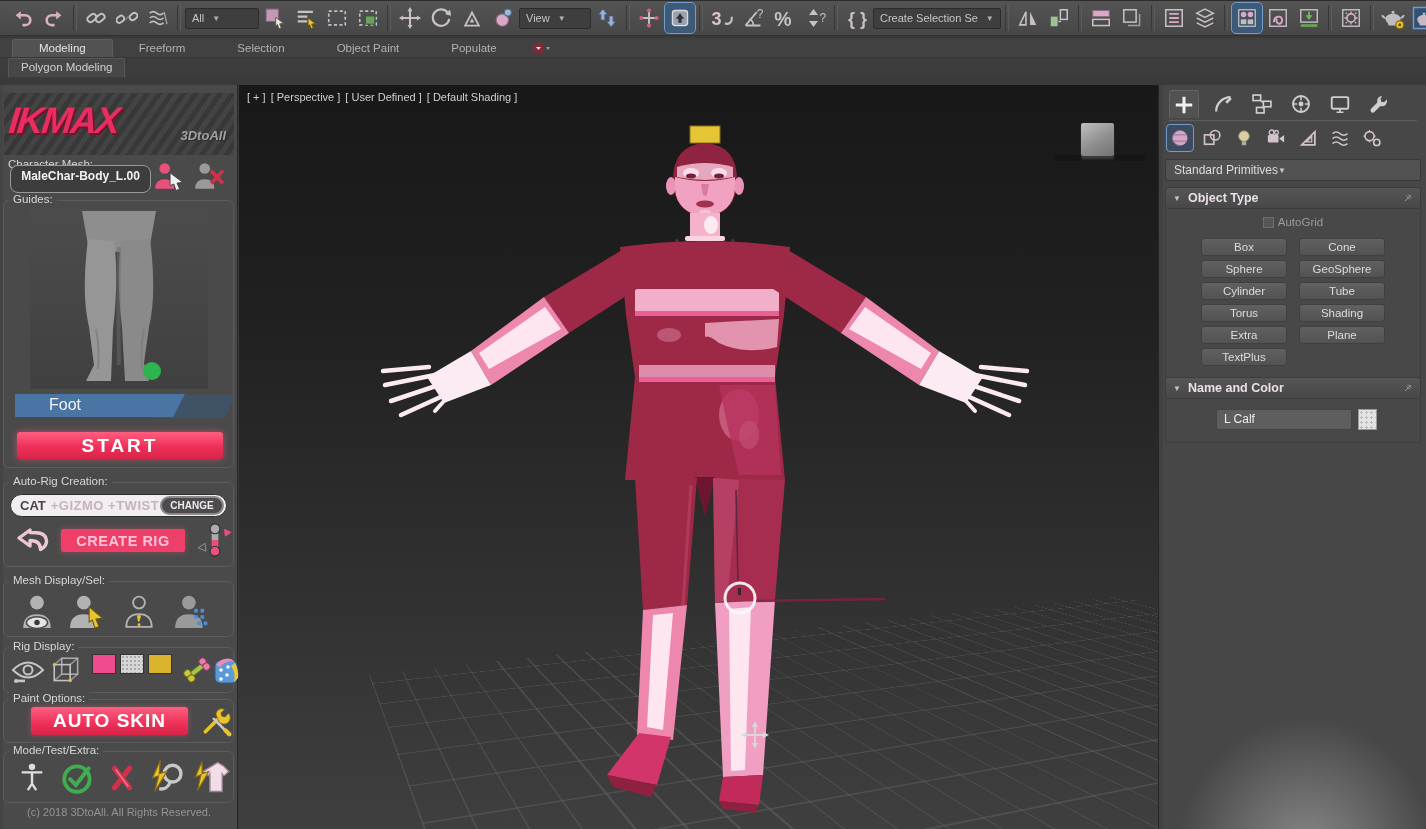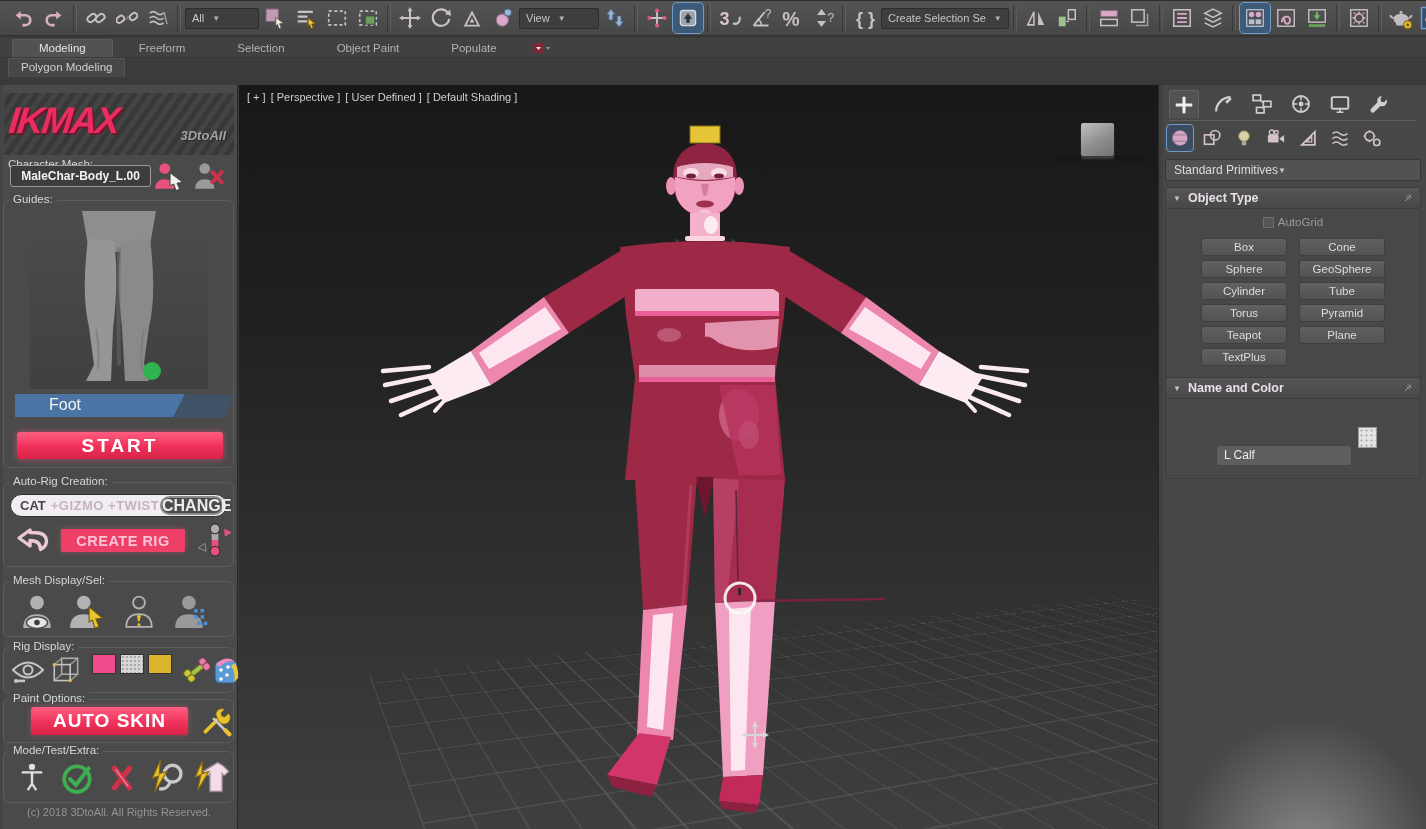--- a/index.html
+++ b/index.html
@@ -33,38 +33,38 @@
   #left-panel { position:absolute; left:0; top:85px; width:238px; height:744px; background:#4a4a4a;
     border-right:1px solid #282828; box-shadow:inset 3px 0 0 #444; }
   #ik-header { position:absolute; left:4px; top:8px; width:230px; height:62px; background:#3c3c3c;
     background-image:repeating-linear-gradient(125deg, rgba(255,255,255,.04) 0 5px, rgba(0,0,0,.07) 5px 10px); }
   #ik-logo { position:absolute; left:5px; top:7px; font-size:37px; font-weight:bold; font-style:italic;
     letter-spacing:-2px; color:#ea2c5e; text-shadow:2px 2px 0 #701530; transform:skewX(-6deg); }
   #ik-brand { position:absolute; right:8px; bottom:12px; font-size:13px; font-weight:bold; font-style:italic; color:#a2a2a2; text-shadow:1px 1px 0 #2a2a2a; }
   .ik-label { position:absolute; font-size:11.5px; color:#d6d6d6; left:8px; }
   .group { position:absolute; left:3px; width:231px; border:1px solid #5c5c5c; border-radius:6px; }
   .group-label { position:absolute; top:-8px; left:5px; background:#4a4a4a; padding:0 4px; font-size:11.5px; color:#d6d6d6; }
-  #mesh-field { position:absolute; left:10px; top:80px; width:141px; height:22px; background:#3d3d3d;
-    border:1px solid #9a9a9a; border-radius:3px; color:#f2f2f2; font-size:12px; font-weight:bold;
+  #mesh-field { position:absolute; left:10px; top:80px; width:141px; height:28px; background:#3d3d3d;
+    border:1px solid #9a9a9a; border-radius:8px; color:#f2f2f2; font-size:12px; font-weight:bold;
     text-align:center; line-height:20px; }
   #guide-thumb { position:absolute; left:26px; top:8px; width:178px; height:180px;
     background:linear-gradient(#4c4c4c,#404040); }
   #foot-tail { position:absolute; left:150px; top:194px; width:76px; height:23px; background:#3d556f; opacity:.75; transform:skewX(-25deg); }
   #foot-bar { position:absolute; left:11px; top:193px; width:170px; height:23px; background:#4a74a4;
     clip-path:polygon(0 0,100% 0,calc(100% - 12px) 100%,0 100%);
     color:#f4f4f4; font-size:16px; padding-left:34px; line-height:22px; }
   #start-btn { position:absolute; left:13px; top:231px; width:206px; height:27px; border:none; border-radius:3px;
     background:linear-gradient(180deg,#ff5e80,#ee3059 55%,#d82448); box-shadow:0 0 7px rgba(255,90,130,.55);
     color:#fff; font-size:19px; font-weight:bold; letter-spacing:3px; font-family:inherit; }
   #preset-pill { position:absolute; left:6px; top:11px; width:217px; height:23px; background:#f1edf0;
     border-radius:12px; border:1px solid #2e2e2e; display:flex; align-items:center; padding-left:9px; gap:5px; }
   #preset-pill .p1 { font-size:13px; font-weight:bold; color:#49434a; }
   #preset-pill .p2 { font-size:13px; font-weight:bold; color:#c7b2c2; letter-spacing:.5px; }
   #change-btn { position:absolute; right:2px; top:1px; width:64px; height:19px; background:#4e4a4e;
-    border:2px solid #8b8b8b; border-radius:10px; color:#ececec; font-size:16px; font-weight:bold;
+    border:2px solid #8b8b8b; border-radius:10px; color:#ececec; font-size:10px; font-weight:bold;
     font-family:inherit; line-height:14px; }
   #create-rig-btn { position:absolute; left:57px; top:46px; width:124px; height:23px; background:#ee3f69;
     border:none; border-radius:2px; color:#ffc2d6; font-size:14.5px; font-weight:bold; letter-spacing:.5px;
     font-family:inherit; box-shadow:0 0 6px rgba(255,90,130,.4); }
   #auto-skin-btn { position:absolute; left:27px; top:7px; width:157px; height:28px; border:none; border-radius:3px;
     background:linear-gradient(180deg,#ff5e80,#ee3059 60%,#d82448); color:#fff; font-size:19px; font-weight:bold;
     letter-spacing:1px; font-family:inherit; box-shadow:0 0 6px rgba(255,90,130,.4); }
   .swatch { position:absolute; top:6px; width:24px; height:20px; border:1px solid #333; }
   #ik-footer { position:absolute; left:0; top:721px; width:238px; text-align:center; font-size:11px; color:#949494; }
 
@@ -99,21 +99,21 @@
   .ro-arrow { font-size:8px; color:#cdbecd; }
   .ro-body { border:1px solid #3e3e3e; border-top:none; border-radius:0 0 3px 3px; background:#484848; }
   #autogrid-row { display:flex; align-items:center; justify-content:center; gap:4px; padding:7px 0 2px; }
   #autogrid-box { width:11px; height:11px; background:#565656; border:1px solid #6e6e6e; }
   #autogrid-label { font-size:11.5px; color:#9b9b9b; }
   #ot-grid { display:grid; grid-template-columns:86px 86px; gap:4px 12px; justify-content:center; padding:8px 0 12px; }
   .ot-btn { height:18px; background:linear-gradient(#616161,#525252); border:1px solid #404040; border-radius:3px;
     color:#dcdcdc; font-size:11.5px; font-family:inherit; }
   #nc-row { display:flex; align-items:center; gap:6px; padding:10px 0 12px 50px; }
   #name-field { width:136px; height:21px; background:#5e5e5e; border:1px solid #454545; border-radius:2px;
-    color:#ececec; font-size:12px; padding-left:7px; line-height:19px;margin-top:36px; }
+    color:#ececec; font-size:12px; padding-left:7px; line-height:19px; }
   #color-swatch { width:19px; height:21px; border:1px solid #9a9a9a;
     background-image:radial-gradient(#bbb 1px, #e4e4e4 1.2px); background-size:5px 5px; }
   #panel-glow { position:absolute; bottom:0; left:0; width:268px; height:130px;
     background:radial-gradient(ellipse at 55% 120%, rgba(205,205,205,.5), transparent 62%); pointer-events:none; }
   svg { display:block; }
 </style>
 </head>
 <body>
 
 <div id="main-toolbar">
@@ -206,21 +206,21 @@
         <polygon points="3,13.5 13,13.5 8,4" fill="none" stroke="#c8c0c6" stroke-width="1.3"></polygon>
         <polygon points="6.3,11.3 9.7,11.3 8,8.2" fill="#c8c0c6"></polygon>
       </svg>
     </span>
   <span class="tbi">
       <svg width="22" height="22" viewBox="0 0 16 16">
         <circle cx="7.5" cy="9.5" r="4.5" fill="#d8a8c6" stroke="#8a6a80" stroke-width=".8"></circle>
         <circle cx="11.5" cy="4" r="2.6" fill="#9ab8d8" stroke="#4a6a8a" stroke-width=".8"></circle>
       </svg>
     </span>
-  <div class="tb-select" style="width:80px">
+  <div class="tb-select" style="width:72px">
       <span>View</span>
       <span class="caret">▼</span>
     </div>
   <span class="tbi">
       <svg width="22" height="22" viewBox="0 0 16 16">
         <g fill="#9ab0d0" stroke="#46628a" stroke-width=".6">
           <polygon points="5,1.5 8.2,5.5 6.4,5.5 6.4,9.5 3.6,9.5 3.6,5.5 1.8,5.5"></polygon>
           <polygon points="11,14.5 7.8,10.5 9.6,10.5 9.6,6.5 12.4,6.5 12.4,10.5 14.2,10.5"></polygon>
         </g>
       </svg>
@@ -807,22 +807,22 @@
       </div>
       <div id="ot-grid">
 
       <button class="ot-btn">Box</button>
           <button class="ot-btn">Cone</button>
           <button class="ot-btn">Sphere</button>
           <button class="ot-btn">GeoSphere</button>
           <button class="ot-btn">Cylinder</button>
           <button class="ot-btn">Tube</button>
           <button class="ot-btn">Torus</button>
-          <button class="ot-btn">Pyramid</button>
-          <button class="ot-btn">Teapot</button>
+          <button class="ot-btn">Shading</button>
+          <button class="ot-btn">Extra</button>
           <button class="ot-btn">Plane</button>
           <button class="ot-btn">TextPlus</button>
         </div>
     </div>
   </div>
 
   <div class="rollout" style="top:292px">
     <div class="ro-head">
       <span class="ro-arrow">▼</span>
       <span class="ro-title">Name and Color</span>

